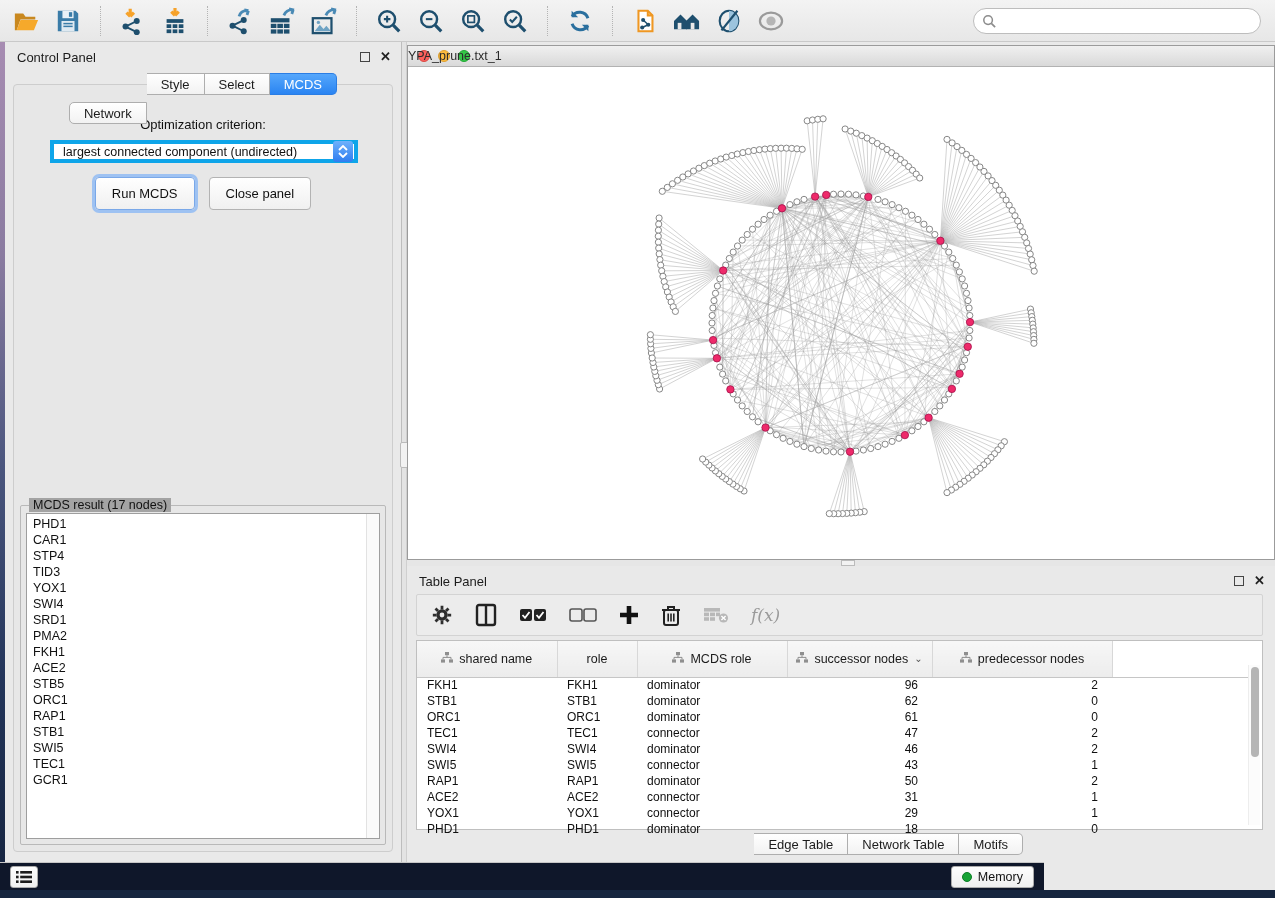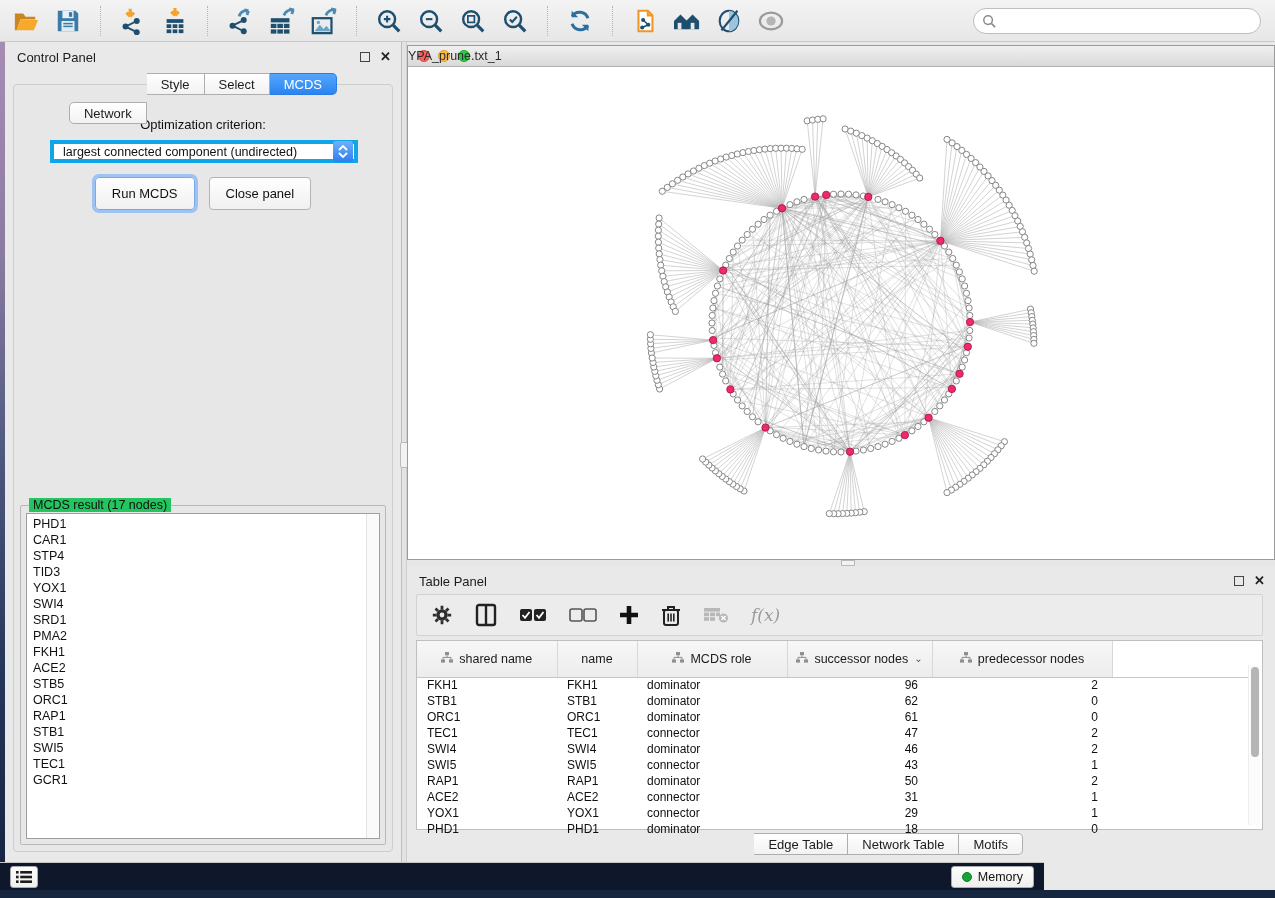--- a/index.html
+++ b/index.html
@@ -49,21 +49,21 @@
   .mac-select .cap { width:20px; height:21px; border-radius:3px; margin-right:1px;
     background:linear-gradient(#6fb1fb,#2f7df0); display:flex; flex-direction:column; align-items:center; justify-content:center; gap:1px; }
   .cap svg { display:block; }
   .cp-buttons { position:absolute; left:0; top:92px; width:100%; display:flex; justify-content:center; gap:14px; }
   .push-btn { height:33px; padding:0 16px; background:linear-gradient(#ffffff,#f0f0f0);
     border:1px solid #b3b3b3; border-radius:4px; font:13px "Liberation Sans",sans-serif; color:#111; cursor:default; }
   .push-btn.focused { box-shadow:0 0 0 3px rgba(110,170,250,.6); border-color:#7aa8e8; }
 
   .mcds-fieldset { position:absolute; left:6px; top:420px; width:366px; height:340px;
     border:1px solid #b9b9b9; border-radius:2px; background:#e7e7e7; }
-  .mcds-legend { position:absolute; left:8px; top:-8px; background:#22c55e; padding:0 4px; font-size:12.5px; color:#111; }
+  .mcds-legend { position:absolute; left:8px; top:-8px; background:#a3a3a3; padding:0 4px; font-size:12.5px; color:#111; }
   .mcds-list { position:absolute; left:5px; top:7px; right:5px; bottom:5px; background:#fff;
     border:1px solid #9e9e9e; overflow:hidden; }
   .mcds-scroll { position:absolute; right:0; top:0; bottom:0; width:13px; background:#fafafa; border-left:1px solid #e2e2e2; }
   .mcds-items { position:absolute; left:0; top:2px; right:14px; }
   .mcds-item { font-size:12.5px; color:#111; line-height:16px; padding-left:6px; }
 
   
   .vsplit { position:absolute; left:401px; top:42px; width:6px; height:820px; background:#e3e3e3;
     border-left:1px solid #bdbdbd; border-right:1px solid #cfcfcf; }
   .vsplit .grip { position:absolute; left:-2px; top:400px; width:9px; height:26px; background:#f2f2f2;
@@ -1136,21 +1136,21 @@
                       <rect x="0" y="7.4" width="4" height="3.2"></rect>
                       <rect x="8" y="7.4" width="4" height="3.2"></rect>
                     </g>
                     <path d="M6 3.2 v2.2 M2 7.4 v-2 h8 v2" stroke="#8f8f8f" fill="none" stroke-width="1"></path>
                   </svg></span>
                 <span>shared name</span>
               </span>
             </th>
             <th style="width: 80px;">
               <span class="hdr-inner">
-                <span>name</span>
+                <span>role</span>
               </span>
             </th>
             <th style="width: 150px;">
               <span class="hdr-inner">
                 <span><svg width="12" height="11" viewBox="0 0 12 11">
                     <g fill="#8f8f8f">
                       <rect x="4" y="0" width="4" height="3.2"></rect>
                       <rect x="0" y="7.4" width="4" height="3.2"></rect>
                       <rect x="8" y="7.4" width="4" height="3.2"></rect>
                     </g>

